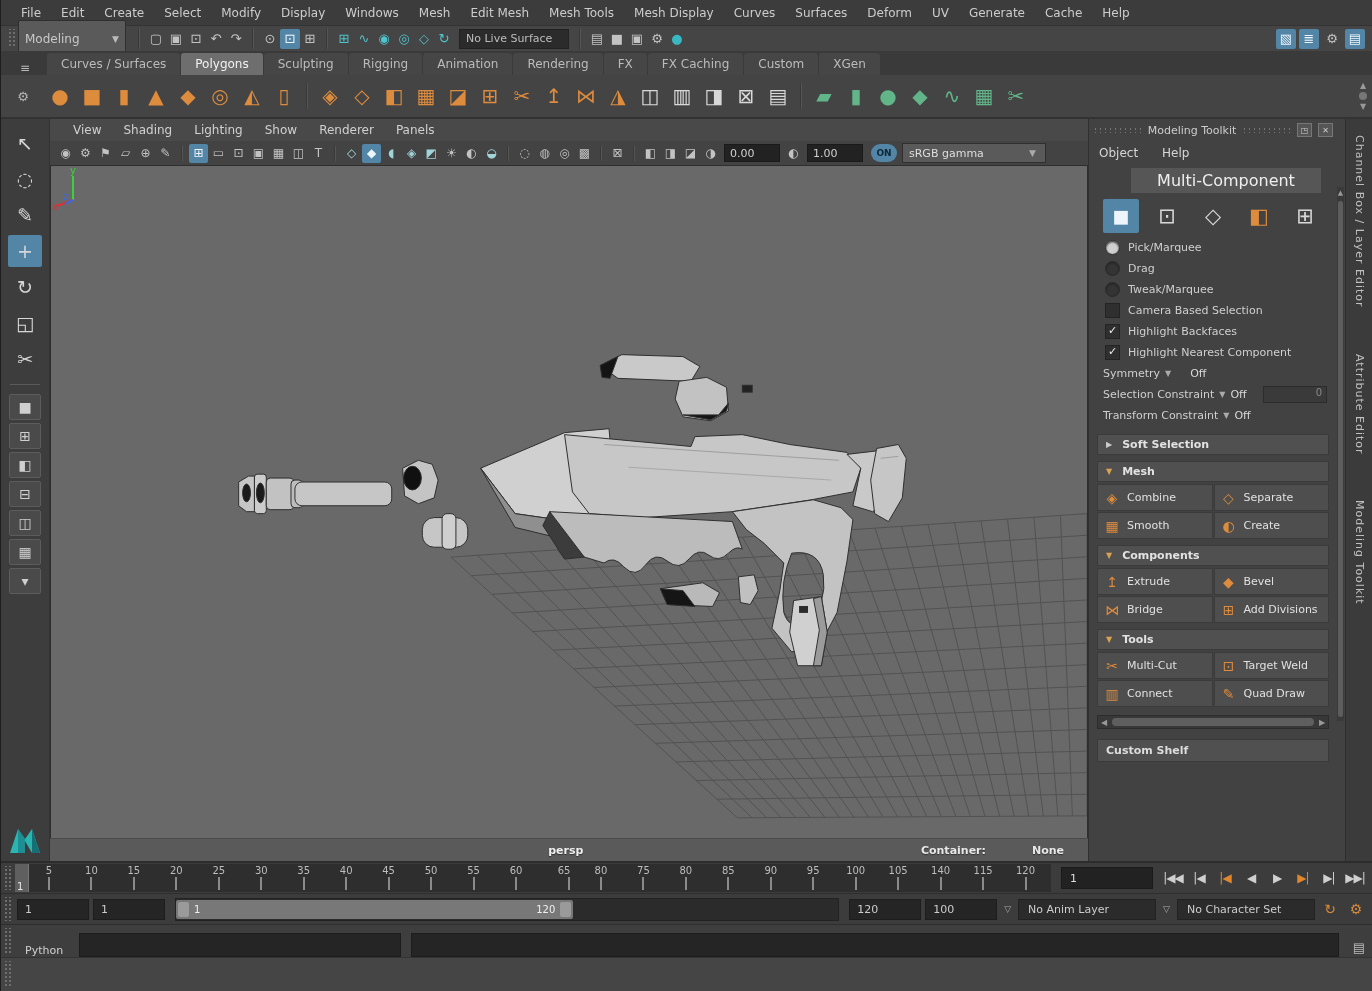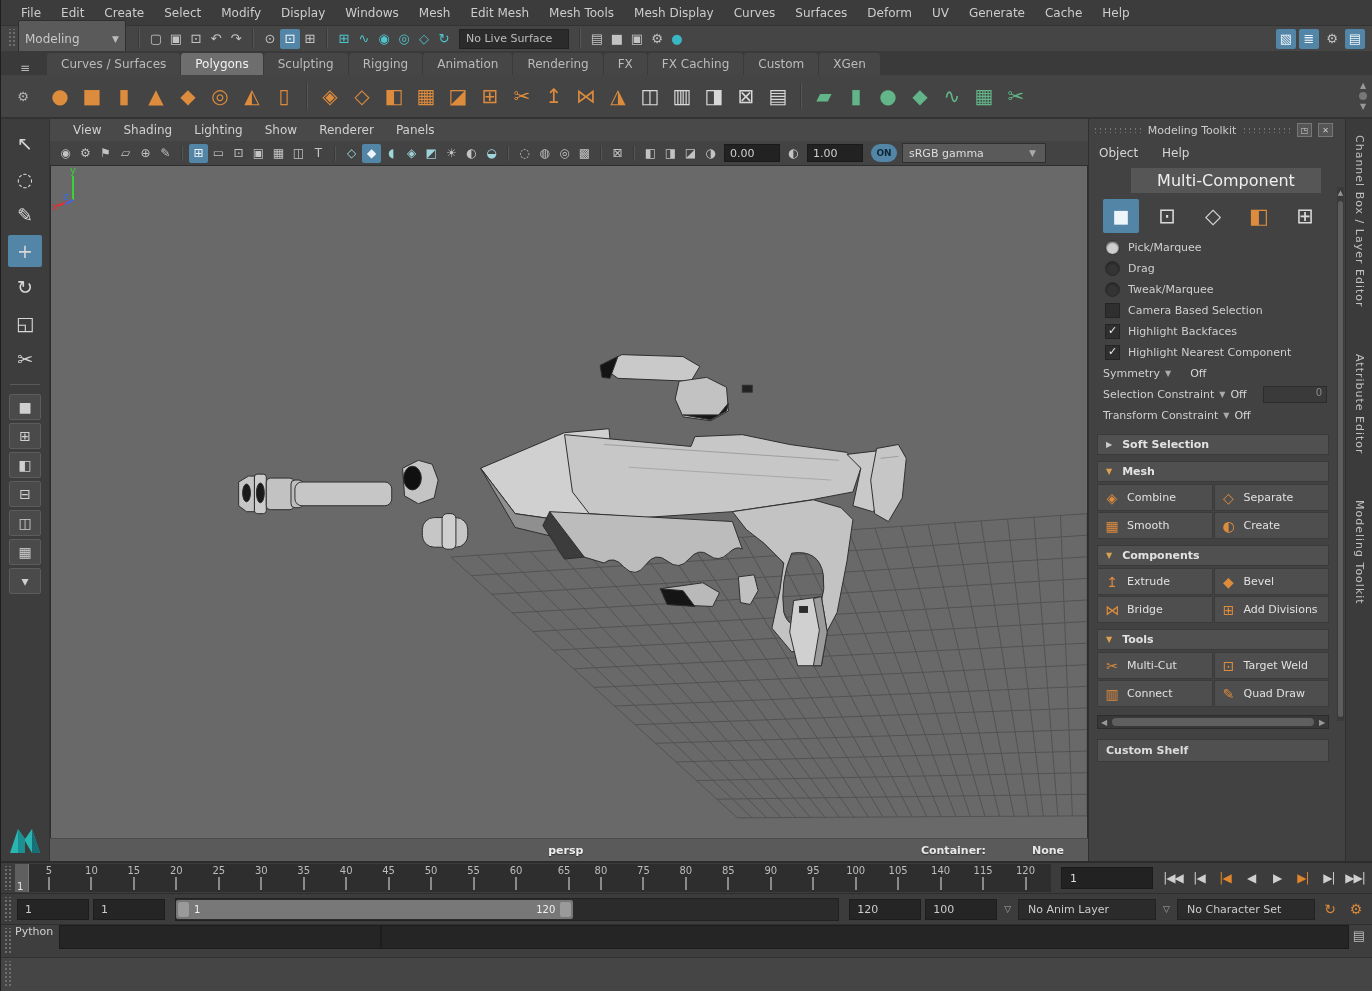--- a/index.html
+++ b/index.html
@@ -111,21 +111,21 @@
   #range-row{height:30px;background:#3c3c3c;display:flex;align-items:center;flex:0 0 auto;gap:4px;border-top:1px solid #2e2e2e;padding-right:6px;}
   .rng-field{width:56px;height:19px;background:#252525;border:1px solid #1d1d1d;color:#ccc;display:flex;align-items:center;padding:0 7px;font-size:11px;}
   #range-track{flex:1;height:21px;background:#2b2b2b;border:1px solid #222;position:relative;margin:0 6px;}
   #range-bar{position:absolute;left:0;top:1px;bottom:1px;width:60%;background:#787878;border-radius:2px;display:flex;align-items:center;justify-content:space-between;color:#f0f0f0;font-size:10px;}
   .rng-handle{width:11px;height:15px;background:#9a9a9a;border-radius:2px;margin:0 2px;}
   #range-bar .lab{padding:0 3px;}
   .dd-caret{color:#aaa;font-size:9px;padding:0 3px;}
   .rng-box{height:19px;background:#2b2b2b;border:1px solid #222;color:#ccc;display:flex;align-items:center;padding:0 9px;font-size:11px;}
   #range-row .ic{width:22px;height:22px;font-size:14px;color:#d98a3a;}
   
-  #command-row{height:32px;background:#3e3e3e;display:flex;align-items:flex-start;flex:0 0 auto;gap:0;border-top:1px solid #2e2e2e;}
+  #command-row{height:32px;background:#3e3e3e;display:flex;align-items:flex-end;flex:0 0 auto;gap:10px;border-top:1px solid #2e2e2e;}
   #cmd-label{color:#d0d0d0;font-size:11px;padding:0 6px 0 2px;}
   #cmd-input{width:320px;height:22px;background:#252525;border:1px solid #1d1d1d;}
   #cmd-result{flex:1;height:22px;background:#252525;border:1px solid #1d1d1d;}
   #cmd-icon{width:20px;height:20px;color:#bbb;font-size:13px;display:flex;align-items:center;justify-content:center;margin-right:4px;}
   #help-line{height:33px;background:#454545;display:flex;align-items:center;flex:0 0 auto;border-top:1px solid #333;}
 </style>
 </head>
 <body>
 
 <div id="app">

